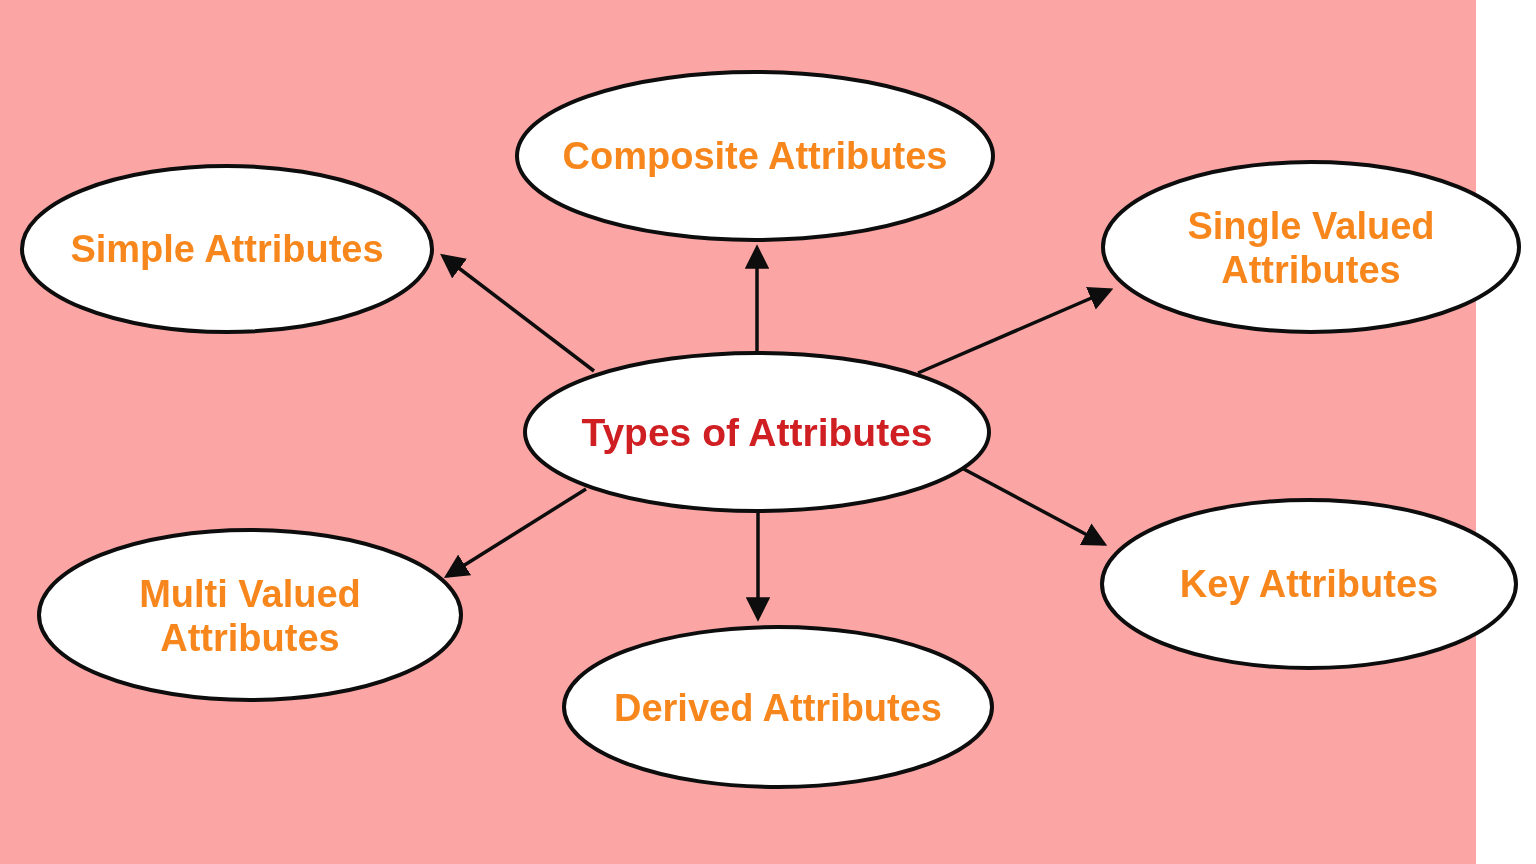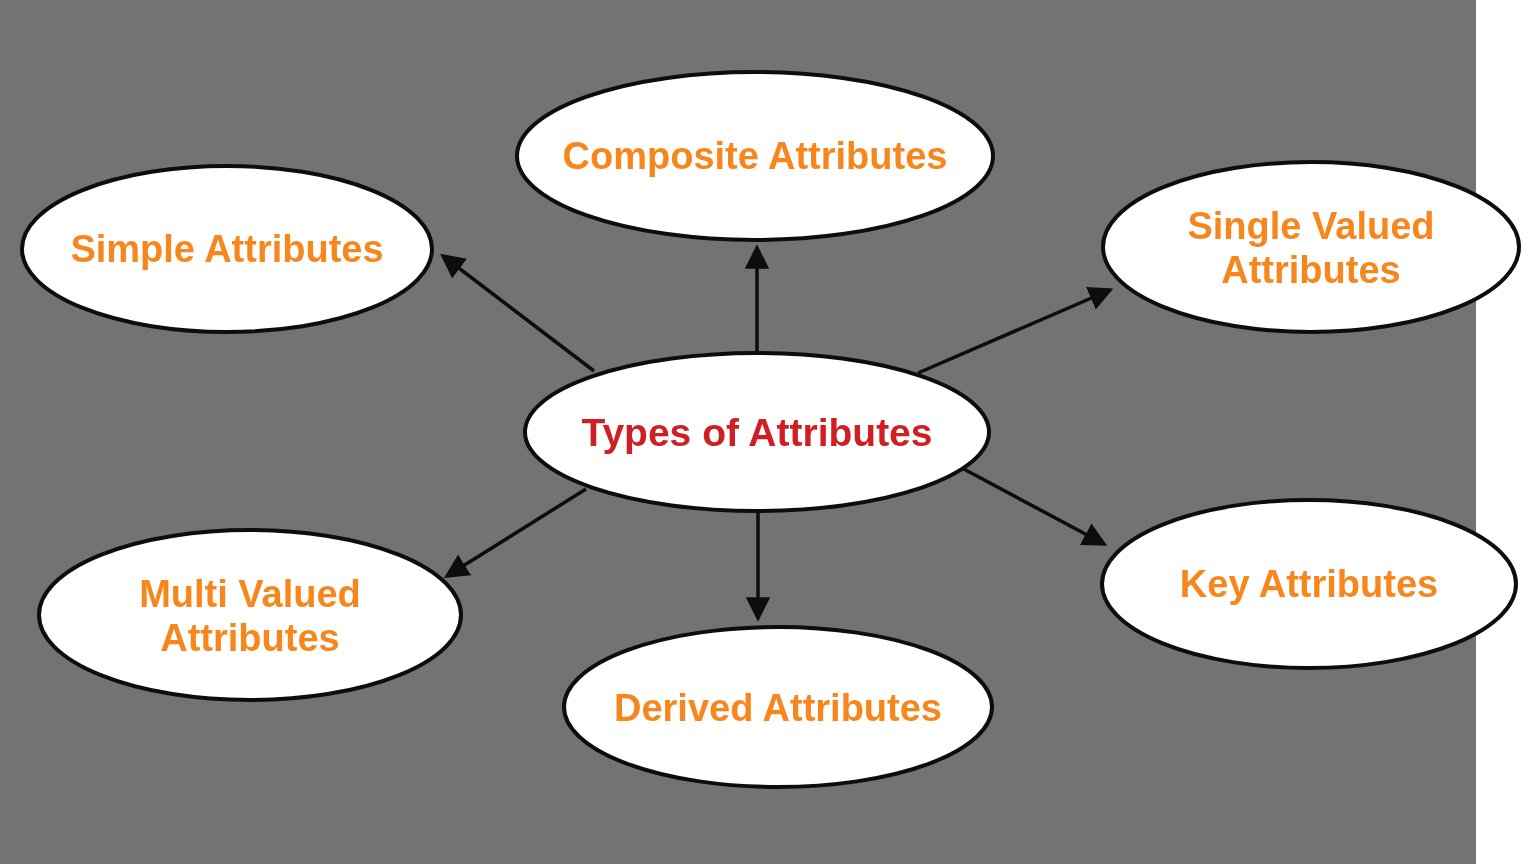--- a/index.html
+++ b/index.html
@@ -8,21 +8,21 @@
     background: #ffffff;
     width: 1536px;
     height: 864px;
     overflow: hidden;
     font-family: "Liberation Sans", sans-serif;
   }
   .stage {
     position: relative;
     width: 1476px;
     height: 864px;
-    background: #737373;
+    background: #fca5a5;
     text-align: right;
   }
   svg { display: block; }
   .node-shape {
     fill: #ffffff;
     stroke: #0d0d0d;
     stroke-width: 4;
   }
   .edge-line {
     stroke: #0d0d0d;

